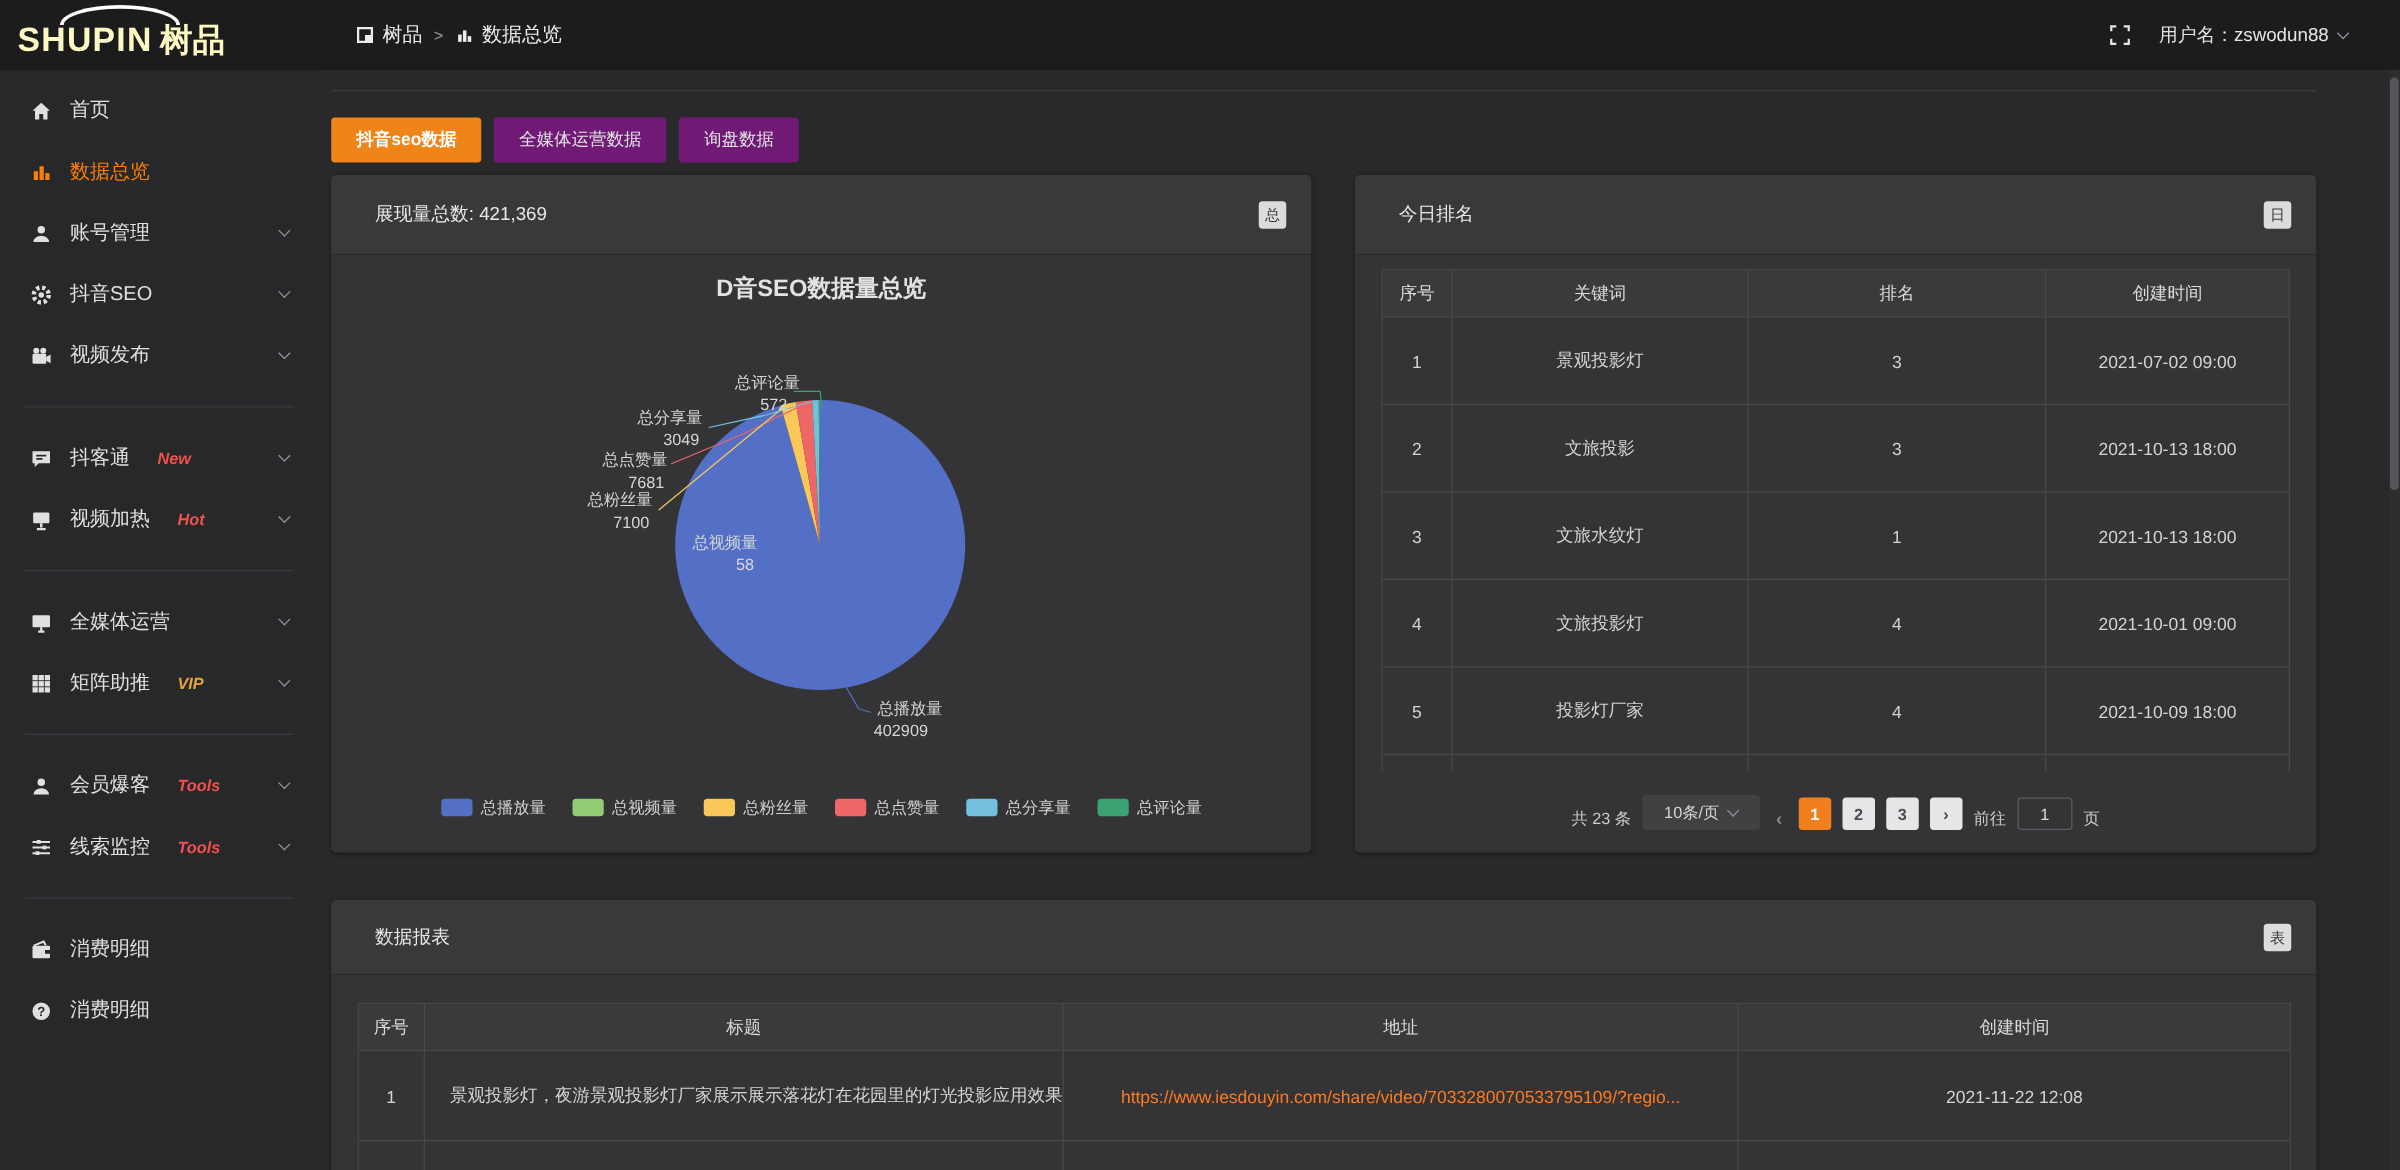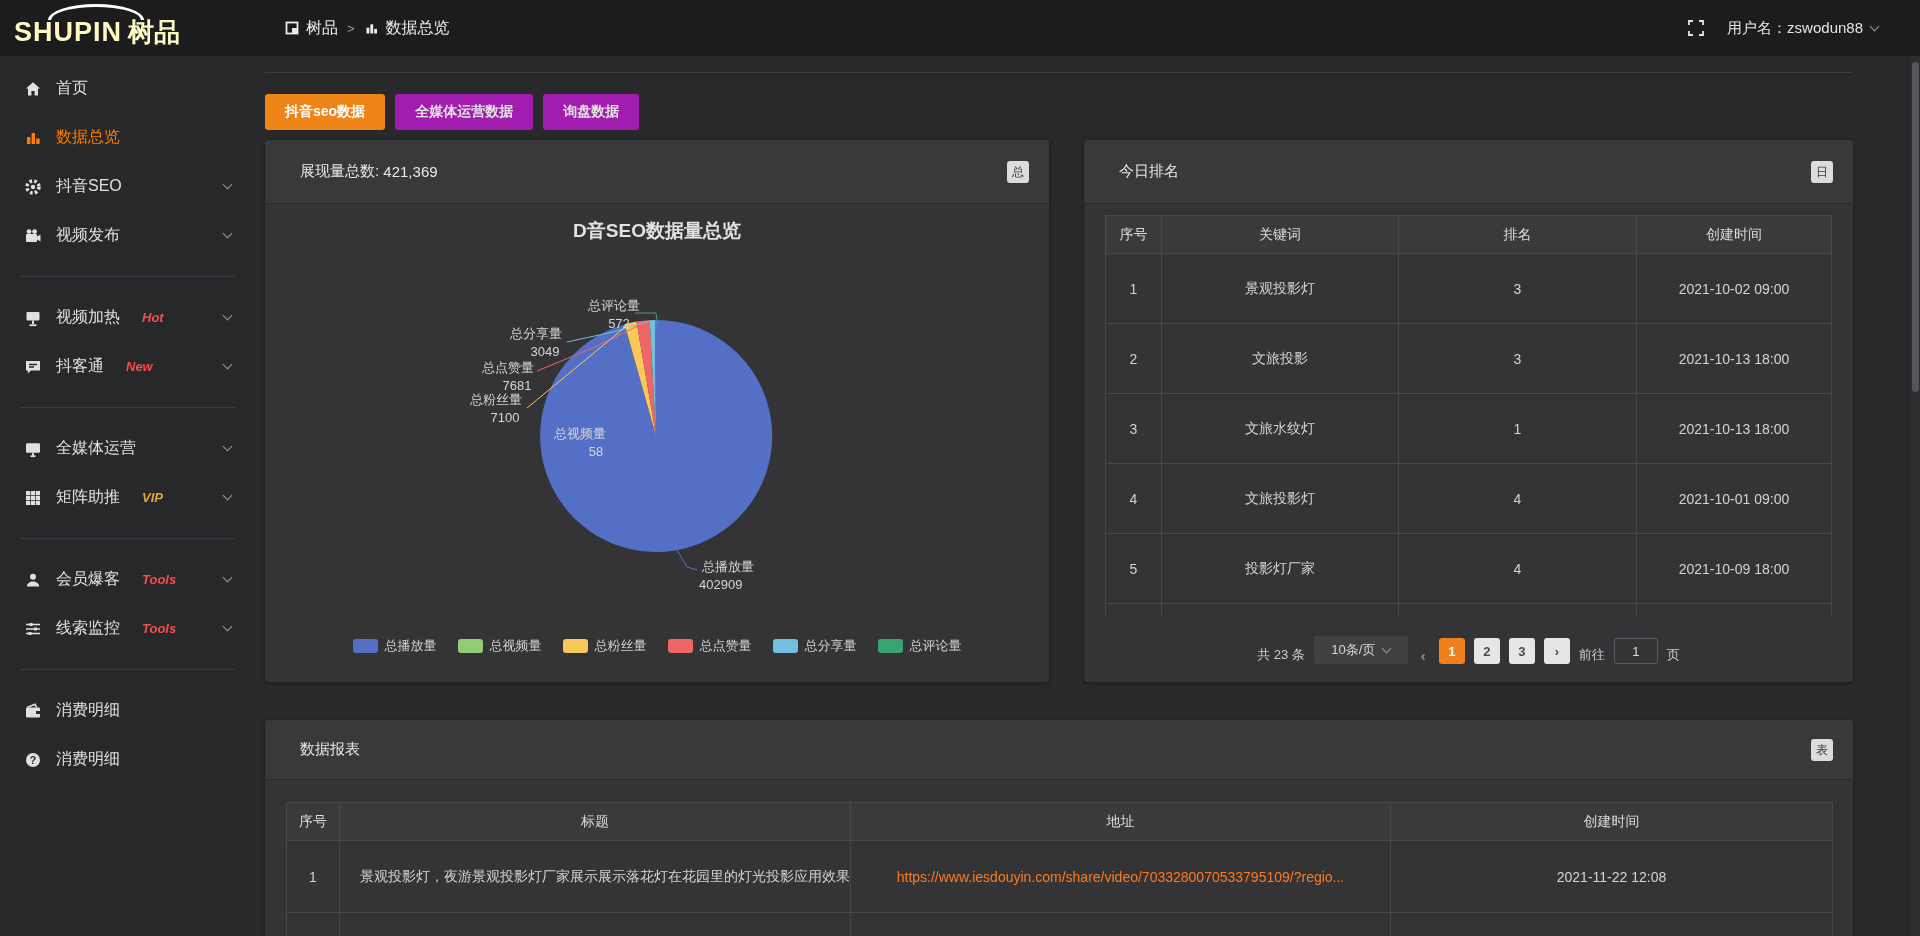--- a/index.html
+++ b/index.html
@@ -25,22 +25,22 @@
   .sidebar{position:absolute;left:0;top:56px;width:255px;height:880px;background:#27282a;padding-top:8px;}
   .sitem{height:49px;display:flex;align-items:center;padding:0 24px;gap:14px;color:#e0e0e2;font-size:16px;cursor:pointer;}
   .sitem .ic{width:18px;height:18px;flex:0 0 18px;display:flex;}
   .sitem.active{color:#ff7d00;}
   .sbadge{font-style:italic;font-weight:bold;font-size:13px;margin-left:8px;}
   .sitem .chev{margin-left:auto;}
   .sdiv{height:1px;background:#3a3b3e;margin:16px 20px;}
 
   
   .tabs{position:absolute;left:265px;top:94px;display:flex;gap:10px;}
-  .tab{height:36px;padding:0 20px;border-radius:3px;background:#a21caf;color:#e2e2e4;font-size:14px;
-    display:flex;align-items:center;cursor:pointer;font-weight:bold;}
+  .tab{height:36px;padding:0 20px;border-radius:3px;background:#701a75;color:#e2e2e4;font-size:14px;
+    display:flex;align-items:center;cursor:pointer;}
   .tab.active{background:#ef8418;color:#fff;font-weight:bold;}
 
   .card{position:absolute;background:#343436;border-radius:4px;box-shadow:0 1px 4px rgba(0,0,0,.35);}
   .card-left{left:265px;top:140px;width:784px;height:542px;}
   .card-right{left:1084px;top:140px;width:769px;height:542px;}
   .card-bottom{left:265px;top:720px;width:1588px;height:300px;}
   .card-hd{position:absolute;left:0;top:0;right:0;height:64px;background:#39393b;border-bottom:1px solid #2a2a2c;
     border-radius:4px 4px 0 0;}
   .card-bottom .card-hd{height:60px;}
   .card-title{position:absolute;left:21px;top:0;height:100%;display:flex;align-items:center;color:#e8e8ea;font-size:15px;margin-left:14px;}
@@ -142,54 +142,62 @@
   <div class="sitem active">
     <svg class="ic" viewBox="0 0 18 18">
       <rect x="3" y="8" width="3.4" height="7" fill="currentColor"></rect>
         <rect x="7.6" y="4" width="3.4" height="11" fill="currentColor"></rect>
         <rect x="12.2" y="9.5" width="3.4" height="5.5" fill="currentColor"></rect>
       </svg>
     <span>数据总览</span>
   </div>
   <div class="sitem">
     <svg class="ic" viewBox="0 0 18 18">
+        <circle cx="9" cy="5.8" r="3" fill="currentColor"></circle>
+        <path d="M2.8 15.5 a6.2 5 0 0 1 12.4 0 Z" fill="currentColor"></path>
+      </svg>
+    <span>账号管理</span>
+    <span class="chev"></span>
+  </div>
+  <div class="sitem">
+    <svg class="ic" viewBox="0 0 18 18">
         <circle cx="9" cy="9" r="6" fill="none" stroke="currentColor" stroke-width="3.5" stroke-dasharray="2.6 2.2"></circle>
         <circle cx="9" cy="9" r="2.2" fill="currentColor"></circle>
       </svg>
     <span>抖音SEO</span>
     <span class="chev"></span>
   </div>
   <div class="sitem">
     <svg class="ic" viewBox="0 0 18 18">
         <circle cx="5" cy="4.6" r="2.4" fill="currentColor"></circle>
         <circle cx="10.6" cy="4.6" r="2.4" fill="currentColor"></circle>
         <rect x="2" y="7" width="11" height="8" rx="1" fill="currentColor"></rect>
         <path d="M13 9.5 L16.5 7.5 v7 L13 12.5 Z" fill="currentColor"></path>
       </svg>
     <span>视频发布</span>
     <span class="chev"></span>
   </div>
   <div class="sdiv"></div>
   <div class="sitem">
     <svg class="ic" viewBox="0 0 18 18">
+        <path d="M2 3 h14 v9.5 h-9 l-3.2 3 v-3 H2 Z" fill="currentColor"></path>
+        <path d="M5 6.5 h8 M5 9 h5" stroke="#27282a" stroke-width="1.4"></path>
+      </svg>
+    <span>抖客通</span>
+    <span class="sbadge" style="color:#f44e4e">New</span>
+    <span class="chev"></span>
+  </div>
+  <div class="sitem">
+    <svg class="ic" viewBox="0 0 18 18">
         <rect x="2.5" y="3" width="13" height="8.5" rx="1" fill="currentColor"></rect>
         <path d="M9 11.5 v3.4" stroke="currentColor" stroke-width="2"></path>
         <path d="M5.5 16.2 h7" stroke="currentColor" stroke-width="1.8"></path>
       </svg>
     <span>视频加热</span>
     <span class="sbadge" style="color:#f44e4e">Hot</span>
-    <span class="chev"></span>
-  </div>
-  <div class="sitem">
-    <svg class="ic" viewBox="0 0 18 18">
-        <path d="M2 3 h14 v9.5 h-9 l-3.2 3 v-3 H2 Z" fill="currentColor"></path>
-        <path d="M5 6.5 h8 M5 9 h5" stroke="#27282a" stroke-width="1.4"></path>
-      </svg>
-    <span>抖客通</span>
-    <span class="sbadge" style="color:#f44e4e">New</span>
     <span class="chev"></span>
   </div>
   <div class="sdiv"></div>
   <div class="sitem">
     <svg class="ic" viewBox="0 0 18 18">
         <rect x="2" y="3.2" width="14" height="9.6" rx="1" fill="currentColor"></rect>
         <path d="M9 12.8 v3.2" stroke="currentColor" stroke-width="1.8"></path>
         <path d="M6.5 16.2 h5" stroke="currentColor" stroke-width="1.8"></path>
       </svg>
     <span>全媒体运营</span>
@@ -347,21 +355,21 @@
           <tr>
         <th>序号</th>
         <th>关键词</th>
         <th>排名</th>
         <th>创建时间</th>
       </tr>
       <tr>
         <td>1</td>
             <td>景观投影灯</td>
             <td>3</td>
-            <td>2021-10-02 09:00</td>
+            <td>2021-07-02 09:00</td>
       </tr>
       <tr>
         <td>2</td>
             <td>文旅投影</td>
             <td>3</td>
             <td>2021-10-13 18:00</td>
       </tr>
       <tr>
         <td>3</td>
             <td>文旅水纹灯</td>

